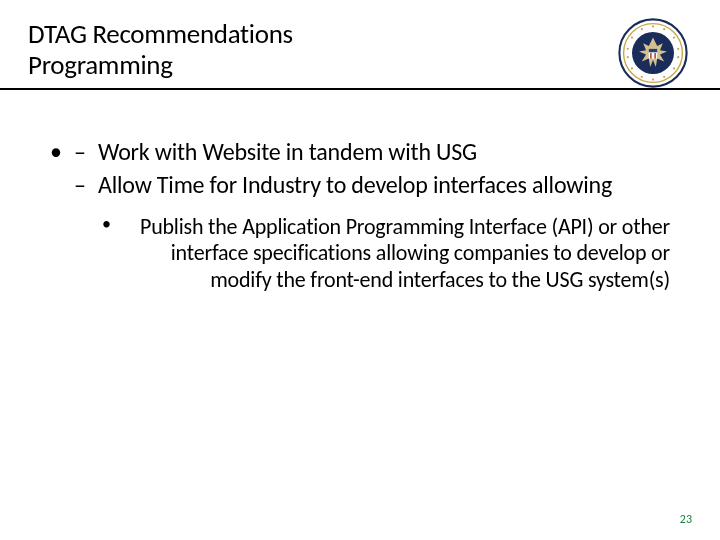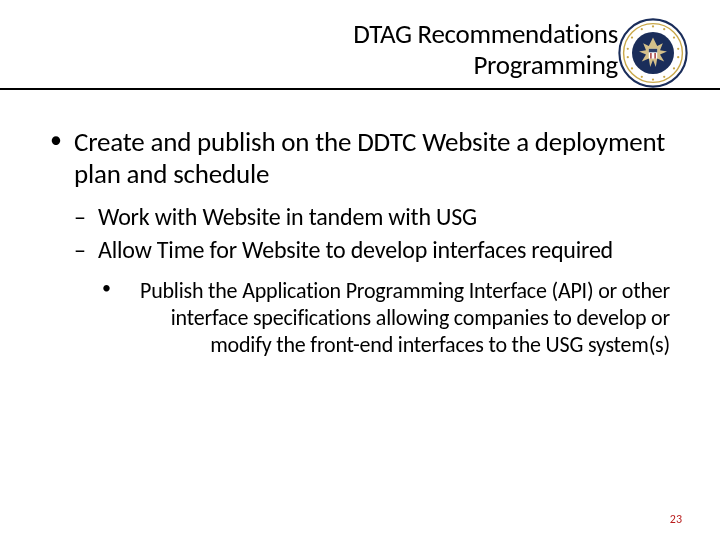--- a/index.html
+++ b/index.html
@@ -22,21 +22,20 @@
       position: relative;
     }
     .title-block {
       flex: 1;
     }
     .title {
       font-size: 27px;
       font-weight: 400;
       line-height: 1.15;
       letter-spacing: -0.3px;
-      text-align: right;
     }
     .title-underline {
       position: absolute;
       left: 0;
       right: 0;
       top: 88px;
       height: 2px;
       background: #000;
     }
     .seal {
@@ -99,23 +98,23 @@
     .lvl3 > li::before {
       content: "•";
       position: absolute;
       left: 4px;
       top: 0;
       font-size: 18px;
     }
     .page-num {
       position: absolute;
       bottom: 14px;
-      right: 38px;
+      right: 28px;
       font-size: 12px;
-      color: #b91c1c;
+      color: #15803d;
       text-align: right;
     }
   </style>
 </head>
 <body>
 
 <div class="header">
   <div class="title-block">
     <div class="title">
       <span>DTAG Recommendations</span><br>
@@ -149,27 +148,26 @@
       <rect x="46" y="50" width="2" height="8" fill="#a03030"></rect>
       <rect x="52" y="50" width="2" height="8" fill="#a03030"></rect>
     </svg>
   </div>
   <div class="title-underline"></div>
 </div>
 
 <div class="content">
   <ul class="lvl1">
     <li>
-      <span>Create and publish on the DDTC Website a deployment plan and schedule</span>
       <ul class="lvl2">
         <li>
           <span>Work with Website in tandem with USG</span>
         </li>
         <li>
-          <span>Allow Time for Website to develop interfaces required</span>
+          <span>Allow Time for Industry to develop interfaces allowing</span>
           <ul class="lvl3">
             <li>
               <span>Publish the Application Programming Interface (API) or other interface specifications allowing companies to develop or modify the front-end interfaces to the USG system(s)</span>
             </li>
           </ul>
         </li>
       </ul>
     </li>
   </ul>
 </div>

